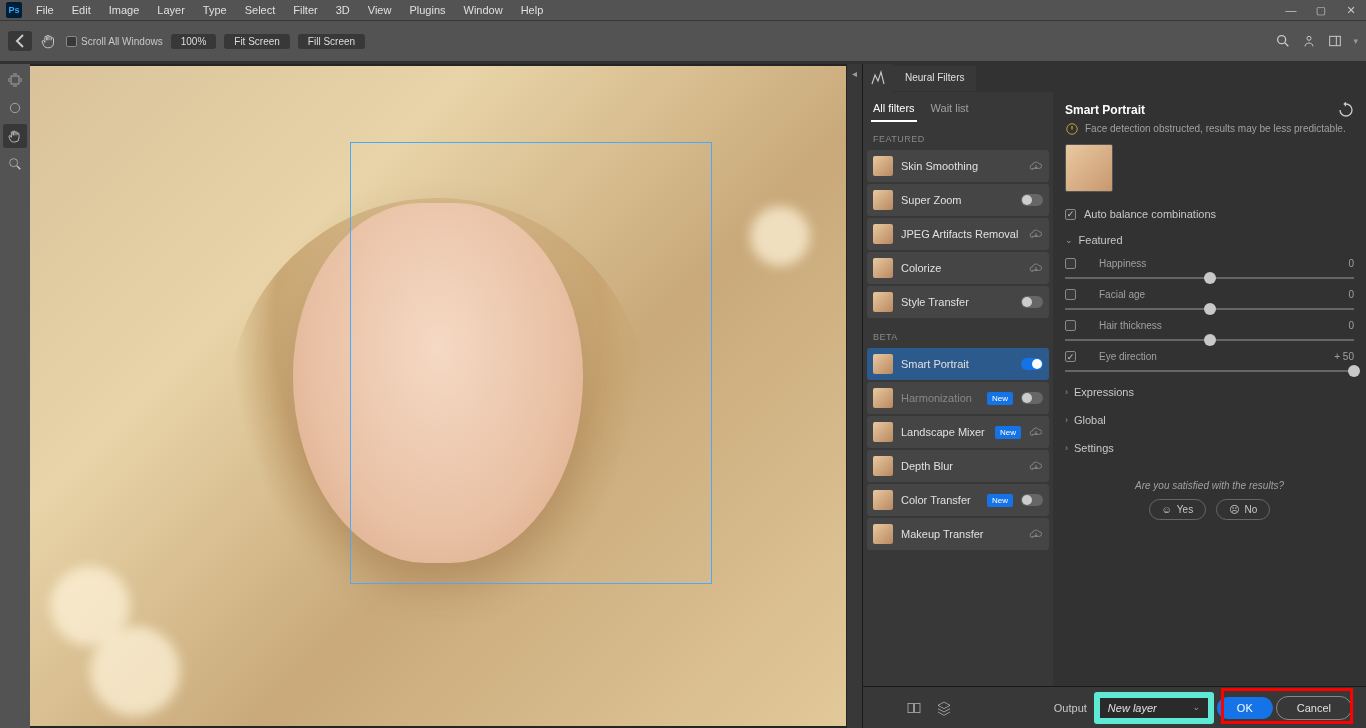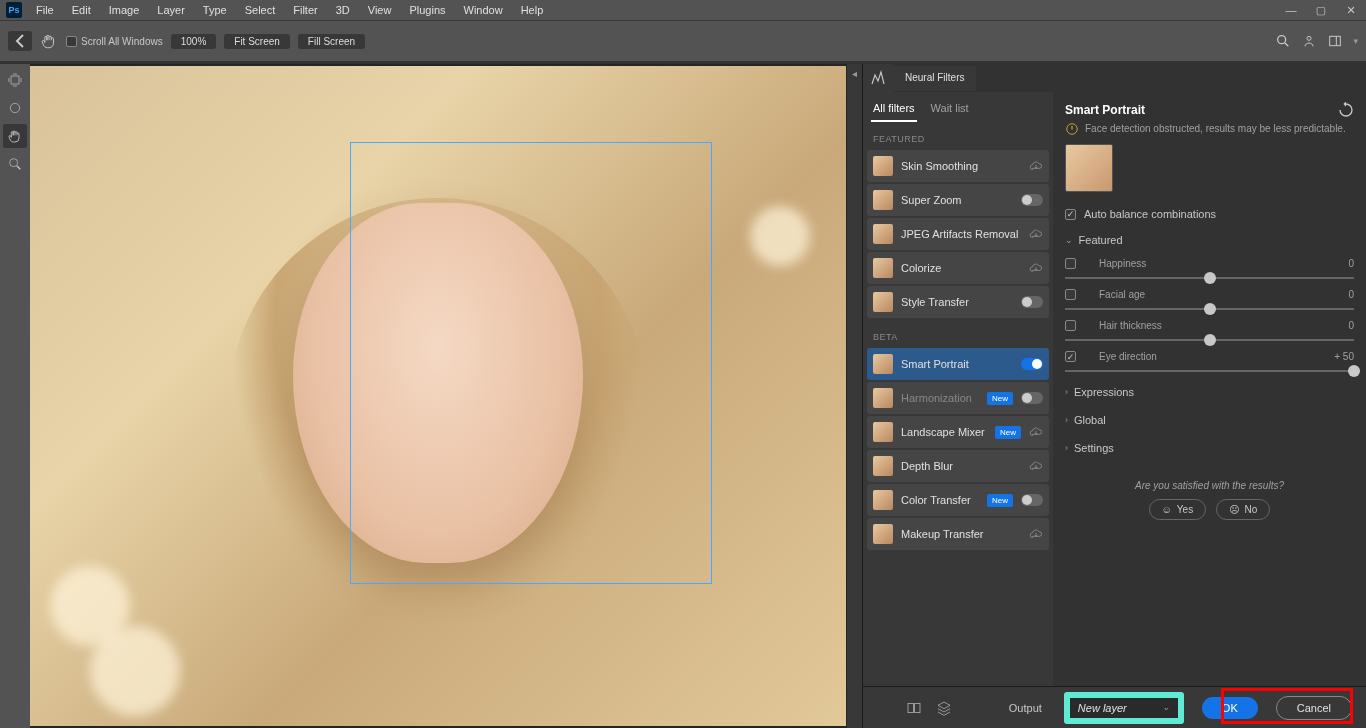--- a/index.html
+++ b/index.html
@@ -69,21 +69,21 @@
 .chk-row { display: flex; align-items: center; gap: 8px; padding: 6px 12px; font-size: 11px; color: #c8c8c8; }
 .collapse-section { padding: 8px 12px; font-size: 11px; color: #c8c8c8; display: flex; align-items: center; gap: 6px; cursor: pointer; }
 .slider-row { padding: 4px 12px 2px; }
 .slider-head { display: flex; align-items: center; justify-content: space-between; font-size: 10px; color: #a0a0a0; }
 .slider-head .lbl { display: flex; align-items: center; gap: 23px; }
 .slider-track { height: 2px; background: #666; position: relative; margin: 8px 0 4px; }
 .slider-thumb { position: absolute; width: 12px; height: 12px; background: #c8c8c8; border-radius: 50%; top: -5px; transform: translateX(-50%); cursor: pointer; }
 .satisfied { text-align: center; padding: 18px 0 8px; font-size: 10px; font-style: italic; color: #a0a0a0; }
 .yn-btns { display: flex; justify-content: center; gap: 10px; padding-bottom: 10px; }
 .yn-btn { display: flex; align-items: center; gap: 5px; padding: 4px 12px; border: 1px solid #666; border-radius: 12px; font-size: 10px; color: #c8c8c8; cursor: pointer; }
-.np-footer { height: 42px; border-top: 1px solid #1a1a1a; display: flex; align-items: center; justify-content: flex-end; padding: 0 14px; gap: 18px; background: #383838;}
+.np-footer { height: 42px; border-top: 1px solid #1a1a1a; display: flex; align-items: center; justify-content: flex-end; padding: 0 14px; gap: 3px; background: #383838;}
 .footer-left { position: absolute; left: 906px; display: flex; gap: 14px; align-items: center; }
 .footer-left svg { width: 16px; height: 16px; fill: #c8c8c8; cursor: pointer; }
 .output-label { font-size: 11px; color: #c8c8c8; margin-right: 4px; }
 .output-select { background: #2a2a2a; border: 6px solid #5eead4; padding: 4px 24px 4px 8px; font-size: 11px; color: #e0e0e0; border-radius: 3px; position: relative; cursor: pointer; min-width: 120px; font-style: italic;}
 .btn { padding: 5px 20px; border-radius: 14px; font-size: 11px; cursor: pointer; }
 .btn-ok { background: #1473e6; color: #fff; }
 .btn-cancel { background: transparent; border: 1px solid #888; color: #e0e0e0; }
 .highlight-box { position: absolute; border: 3px solid #ff0000; pointer-events: none; }
 .caret { font-size: 9px; color: #999; }
 </style>

